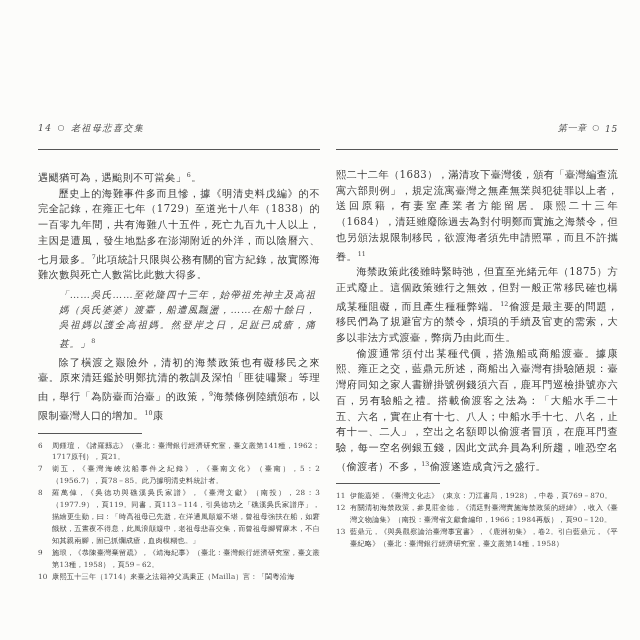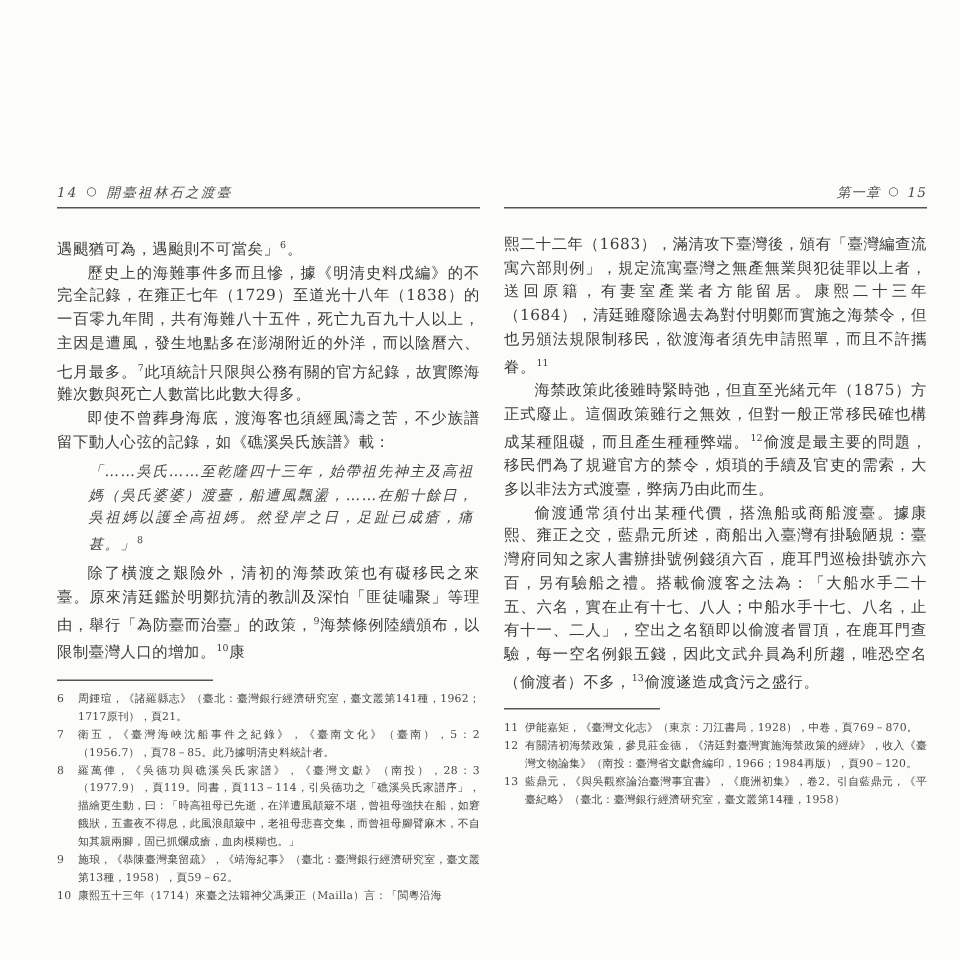--- a/index.html
+++ b/index.html
@@ -15,21 +15,21 @@
     box-sizing:border-box;
     padding:122px 26px 0 38px;
     gap:16px;
   }
   .page{width:282px;flex:none;}
   .page-header{
     display:flex;align-items:baseline;gap:5px;
     font-size:9px;letter-spacing:1.5px;color:#4b4b4b;
     font-style:italic;
     border-bottom:1px solid #555;
-    padding-bottom:3px;
+    padding-bottom:14px;
     white-space:nowrap;
   }
   .page-header.right{justify-content:flex-end;letter-spacing:0.8px;align-items:center;}
   .ornament{font-style:normal;font-size:8px;position:relative;top:-1px;}
   .body-text{
     margin-top:17px;
     font-size:10.2px;line-height:15.7px;
     text-align:justify;text-justify:inter-ideograph;
     letter-spacing:0.4px;
   }
@@ -61,26 +61,25 @@
 </style>
 </head>
 <body>
 
 <div class="spread">
 
   <div class="page">
     <div class="page-header">
       <span>14</span>
       <span class="ornament">○</span>
-      <span>開臺祖林石之渡臺</span>
+      <span>老祖母悲喜交集</span>
     </div>
     <div class="body-text">
         <p class="noindent">遇颶猶可為，遇颱則不可當矣」<span class="sup">6</span>。</p>
         <p class="indent">歷史上的海難事件多而且慘，據《明清史料戊編》的不完全記錄，在雍正七年（1729）至道光十八年（1838）的一百零九年間，共有海難八十五件，死亡九百九十人以上，主因是遭風，發生地點多在澎湖附近的外洋，而以陰曆六、七月最多。<span class="sup">7</span>此項統計只限與公務有關的官方紀錄，故實際海難次數與死亡人數當比此數大得多。</p>
-        <p class="indent">即使不曾葬身海底，渡海客也須經風濤之苦，不少族譜留下動人心弦的記錄，如《礁溪吳氏族譜》載：</p>
         <p class="quote">「……吳氏……至乾隆四十三年，始帶祖先神主及高祖媽（吳氏婆婆）渡臺，船遭風飄盪，……在船十餘日，吳祖媽以護全高祖媽。然登岸之日，足趾已成瘡，痛甚。」<span class="sup">8</span></p>
         <p class="indent">除了橫渡之艱險外，清初的海禁政策也有礙移民之來臺。原來清廷鑑於明鄭抗清的教訓及深怕「匪徒嘯聚」等理由，舉行「為防臺而治臺」的政策，<span class="sup">9</span>海禁條例陸續頒布，以限制臺灣人口的增加。<span class="sup">10</span>康</p>
       </div>
     <div class="fn-sep"></div>
     <div class="footnotes">
         <div class="fn">
           <span class="fn-num">6</span>
           <span class="fn-text">周鍾瑄，《諸羅縣志》（臺北：臺灣銀行經濟研究室，臺文叢第141種，1962；1717原刊），頁21。</span>
         </div>
         <div class="fn">

